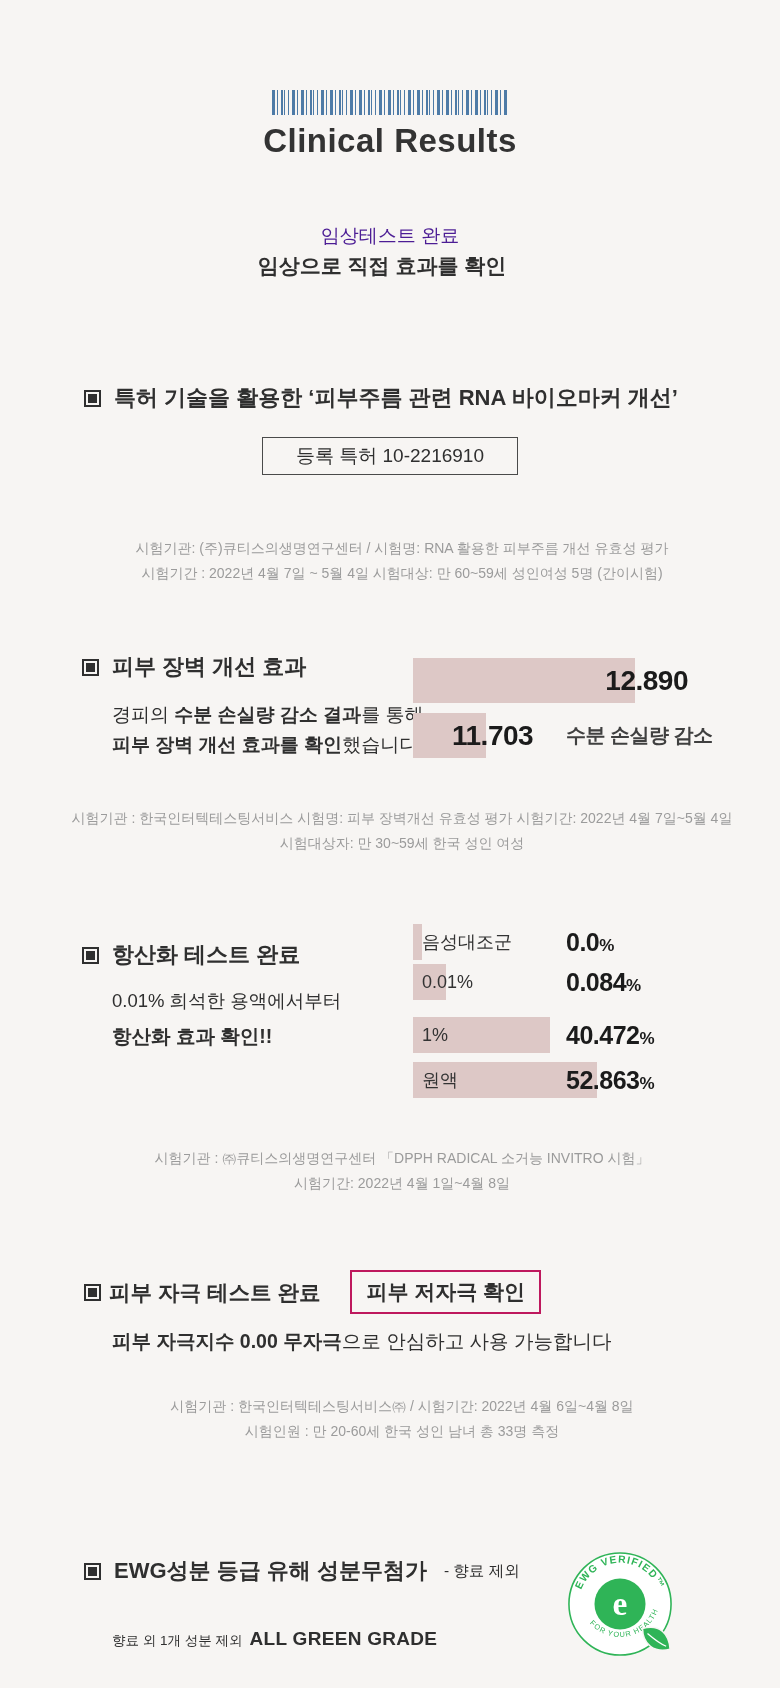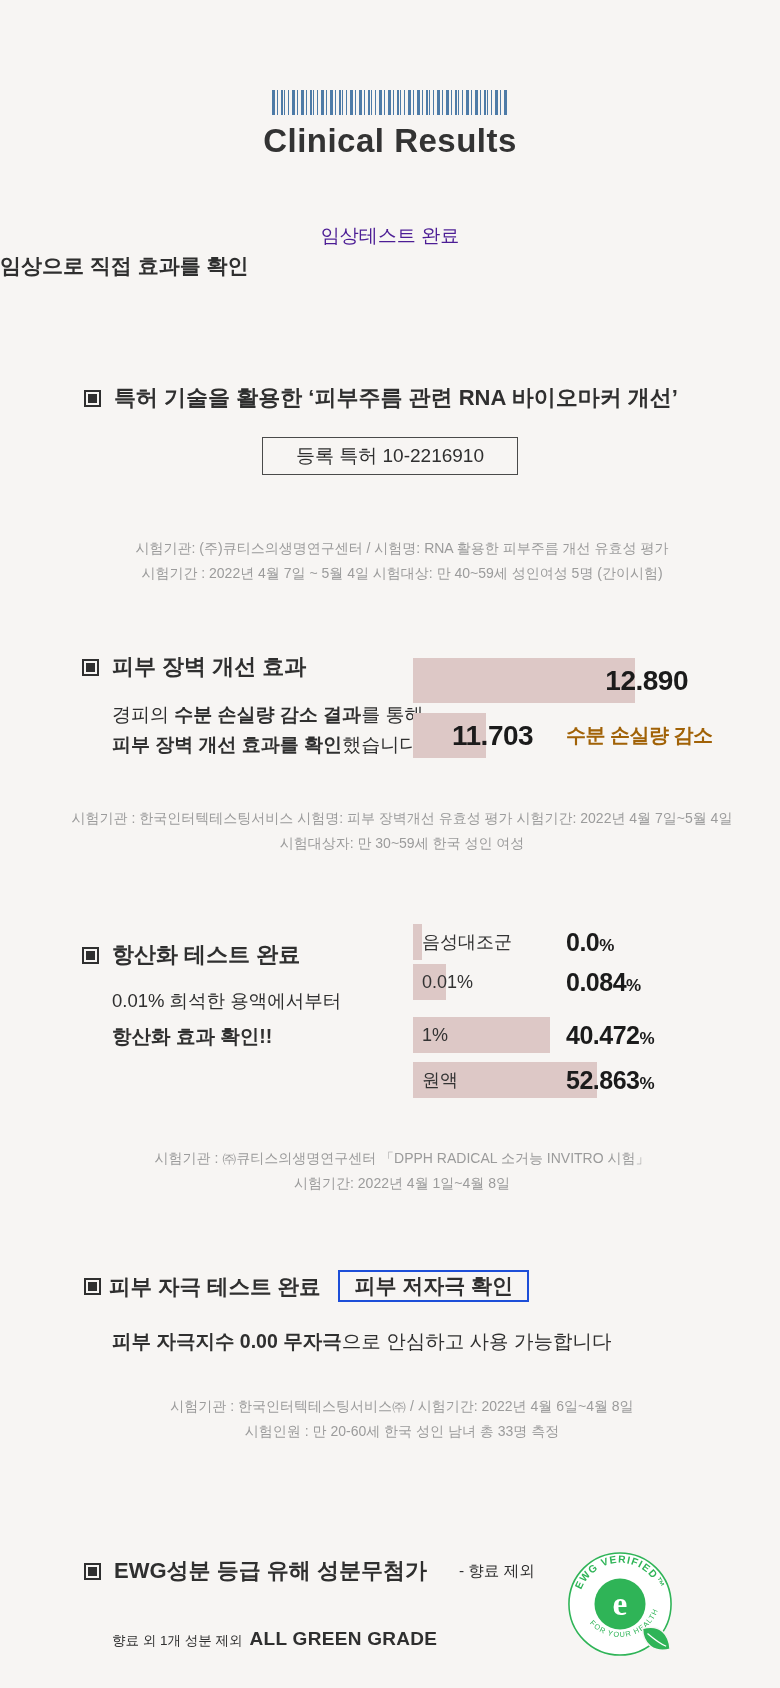--- a/index.html
+++ b/index.html
@@ -13,80 +13,80 @@
       #4e7ba7 0px, #4e7ba7 3px, transparent 3px, transparent 5px,
       #4e7ba7 5px, #4e7ba7 6px, transparent 6px, transparent 9px,
       #4e7ba7 9px, #4e7ba7 11px, transparent 11px, transparent 12px,
       #4e7ba7 12px, #4e7ba7 13px, transparent 13px, transparent 16px,
       #4e7ba7 16px, #4e7ba7 17px, transparent 17px, transparent 20px,
       #4e7ba7 20px, #4e7ba7 23px, transparent 23px, transparent 25px,
       #4e7ba7 25px, #4e7ba7 26px, transparent 26px, transparent 29px); }
   .page-title { position: absolute; left: 0; right: 0; top: 122px; text-align: center;
     font-size: 33px; font-weight: 800; color: #333; letter-spacing: 0.5px; }
   .subtitle-light { position: absolute; left: 0; right: 0; top: 223px; text-align: center; font-size: 19px; color: #4c1d95; }
-  .subtitle-bold { position: absolute; left: 0; right: 16px; top: 252px; font-size: 21px; font-weight: 800; }
+  .subtitle-bold { position: absolute; left: 0; right: 16px; top: 252px; text-align: center; font-size: 21px; font-weight: 800; }
 
   
   .sec-heading { position: absolute; display: flex; align-items: center; gap: 13px; font-size: 22px; font-weight: 800; justify-content: space-between; }
   .bullet { width: 17px; height: 17px; border: 2px solid #2f2f2f; display: inline-flex; align-items: center; justify-content: center; flex: 0 0 auto; }
   .bullet-inner { width: 9px; height: 9px; background: #2f2f2f; }
 
   .patent-box { position: absolute; left: 50%; transform: translateX(-50%); top: 437px;
     border: 1.5px solid #4a4a4a; padding: 5px 33px; font-size: 19px; color: #2f2f2f; }
 
   .caption { position: absolute; left: 0; right: 0; text-align: center;
     font-size: 14px; line-height: 25px; color: #9b9b9b; margin-left: 24px; }
 
   
   .bar { position: absolute; height: 45px; background: #ddc8c6; }
   .big-value { position: absolute; font-size: 28px; font-weight: 800; color: #1b1b1b; line-height: 45px; letter-spacing: -0.5px; }
   .value-right { left: 500px; width: 188px; text-align: right; }
   .blue-label { position: absolute; left: 566px; top: 713px; line-height: 45px;
-    font-size: 20px; font-weight: 800; color: #a16207; letter-spacing: -0.5px; }
+    font-size: 20px; font-weight: 800; color: #404040; letter-spacing: -0.5px; }
 
   .desc { position: absolute; font-size: 19px; line-height: 30px; color: #2f2f2f; }
   .desc b, .desc strong { font-weight: 800; }
 
   
   .ao-row { position: absolute; left: 413px; height: 36px; width: 320px; }
   .ao-bar { position: absolute; left: 0; top: 0; height: 36px; background: #ddc8c6; }
   .ao-label { position: absolute; left: 9px; top: 0; line-height: 36px; font-size: 18px; color: #333; }
   .ao-value { position: absolute; left: 153px; top: 0; line-height: 36px; font-size: 25px; font-weight: 800; color: #1b1b1b; letter-spacing: -0.5px; }
   .ao-unit { font-size: 17px; font-weight: 700; }
 
   
-  .inline-badge { border: 2px solid #1d4ed8; padding: 0 14px; font-size: 21px; font-weight: 800; margin-left: 10px; }
+  .inline-badge { border: 2px solid #be185d; padding: 6px 14px; font-size: 21px; font-weight: 800; margin-left: 22px; }
 
   
   .ewg-note { position: absolute; left: 112px; top: 1628px; display: flex; align-items: baseline; gap: 7px; }
   .ewg-note-small { font-size: 13.5px; color: #2f2f2f; }
   .ewg-note-bold { font-size: 19px; font-weight: 800; letter-spacing: 0.3px; }
   .ewg-badge { position: absolute; left: 566px; top: 1550px; width: 108px; height: 108px; }
-  .ewg-tail { font-size: 15.5px; font-weight: 400; margin-left: 19px; }
+  .ewg-tail { font-size: 15.5px; font-weight: 400; margin-left: 4px; }
 </style>
 </head>
 <body>
 
 <div class="canvas">
 
   <div class="barcode"></div>
   <div class="page-title">Clinical Results</div>
   <div class="subtitle-light">임상테스트 완료</div>
   <div class="subtitle-bold">임상으로 직접 효과를 확인</div>
 
   <div class="sec-heading" style="left:84px; top:383px;">
     <span class="bullet">
         <span class="bullet-inner"></span>
       </span>
     <span>특허 기술을 활용한 ‘피부주름 관련 RNA 바이오마커 개선’</span>
   </div>
   <div class="patent-box">등록 특허 10-2216910</div>
   <div class="caption" style="top:536px;">
     <div>시험기관: (주)큐티스의생명연구센터 / 시험명: RNA 활용한 피부주름 개선 유효성 평가</div>
-    <div>시험기간 : 2022년 4월 7일 ~ 5월 4일  시험대상: 만 40~59세 성인여성 5명 (간이시험)</div>
+    <div>시험기간 : 2022년 4월 7일 ~ 5월 4일  시험대상: 만 60~59세 성인여성 5명 (간이시험)</div>
   </div>
 
   <div class="sec-heading" style="left:82px; top:652px;">
     <span class="bullet">
         <span class="bullet-inner"></span>
       </span>
     <span>피부 장벽 개선 효과</span>
   </div>
   <div class="desc" style="left:112px; top:700px;">
     <span>경피의 </span><strong>수분 손실량 감소 결과</strong><span>를 통해</span><br>

